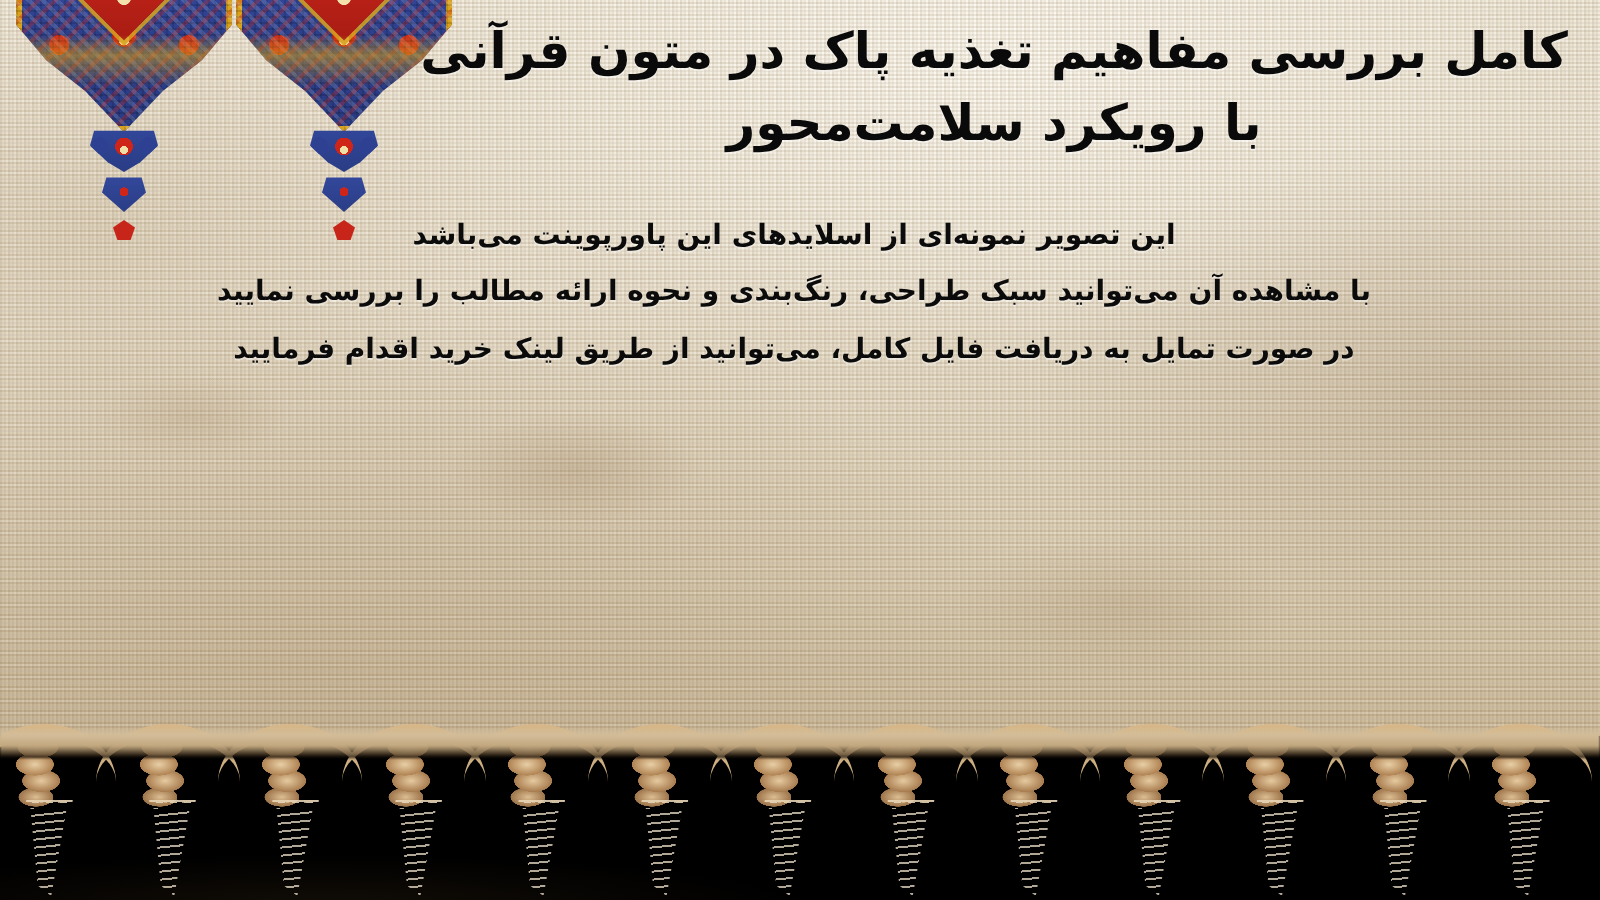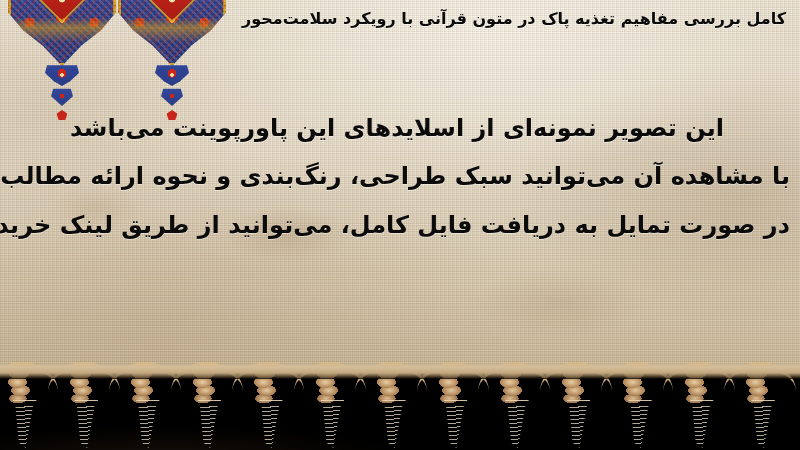--- a/index.html
+++ b/index.html
@@ -100,29 +100,29 @@
     background:
       radial-gradient(circle 4px at 50% 44%, #cf2418 0 55%, rgba(207,36,24,0) 56%),
       linear-gradient(180deg,#33489c,#2b3d86);
     clip-path:polygon(10% 4%,90% 4%,100% 46%,50% 100%,0% 46%);}
   .p3{top:172px;width:11px;height:10px;background:#c8251a;
     clip-path:polygon(50% 0%,100% 38%,80% 100%,20% 100%,0% 38%);}
 
   
   .title-block{
     position:absolute;right:14px;top:8px;width:578px;
-    text-align:right;color:#0a0a0a;
-    font-size:16px;line-height:1.42;font-weight:700;
+    text-align:center;color:#0a0a0a;
+    font-size:25px;line-height:1.42;font-weight:700;
     text-shadow:0 1px 0 rgba(255,255,255,.45);
     letter-spacing:0px;
   }
   .body-block{
     position:absolute;right:10px;top:104px;width:786px;
     text-align:center;color:#0b0b0b;
-    font-size:24px;line-height:2.02;font-weight:600;
+    font-size:14px;line-height:2.02;font-weight:600;
     text-shadow:0 1px 0 rgba(255,255,255,.42);
   }
   .body-block .ln{display:block;white-space:nowrap;}
 
   
   .fringe-zone{
     position:absolute;left:0;top:368px;width:800px;height:82px;
     background:
       radial-gradient(ellipse 340px 36px at 20% 104%, #120d07 0%, #000 72%),
       linear-gradient(180deg,#0b0906 0%, #000 38%, #000 100%);

